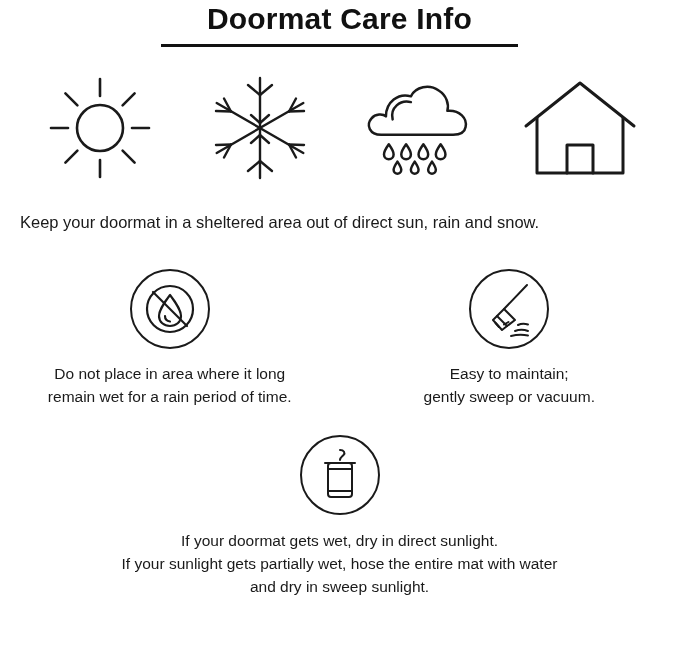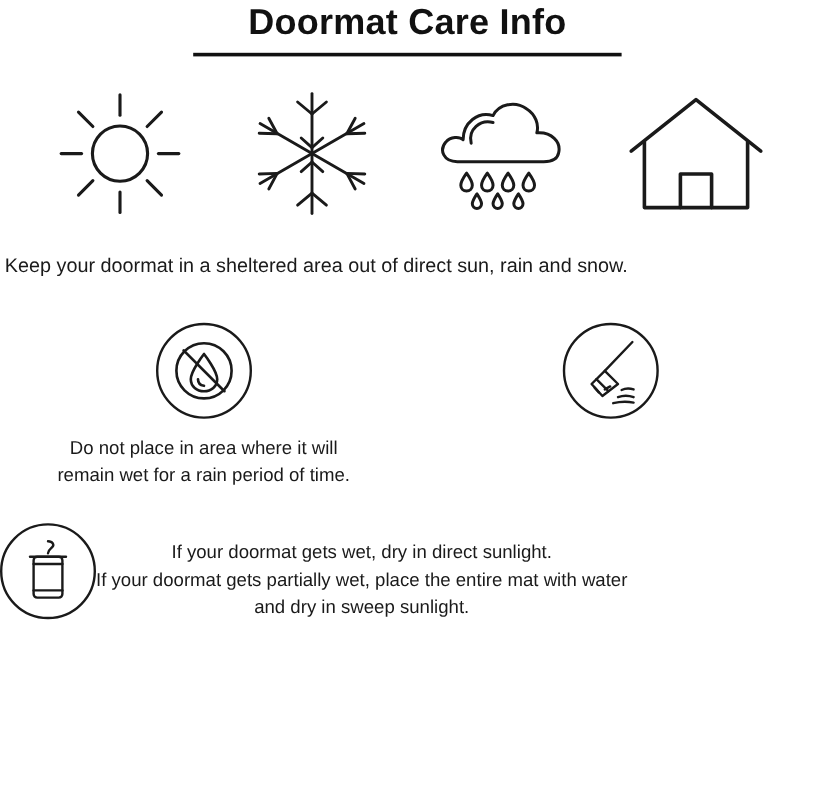--- a/index.html
+++ b/index.html
@@ -54,21 +54,21 @@
     width: 120px;
     height: 115px;
     display: flex;
     align-items: center;
     justify-content: center;
   }
 
   
   .main-text {
     margin: 24px 0 0 0;
-    padding: 0 4px 0 4px;
+    padding: 0 4px 0 20px;
     font-size: 16.5px;
     line-height: 1.55;
     color: #1a1a1a;
     text-align: left;
   }
   .main-text div { white-space: nowrap; }
 
   
   .two-col {
     display: flex;
@@ -98,21 +98,21 @@
     line-height: 1.5;
     text-align: center;
     color: #1a1a1a;
   }
   .cap div { white-space: nowrap; }
 
   
   .bottom {
     margin-top: 26px;
     display: flex;
-    flex-direction: row;
+    flex-direction: column;
     align-items: center;
   }
   .bottom .cap { margin-top: 14px; }
 
   svg { display: block; }
 </style>
 </head>
 <body>
 
 <div class="page">
@@ -199,52 +199,56 @@
     <div class="col">
       <div class="circle-icon">
         <svg width="76" height="76" viewBox="0 0 76 76" fill="none" stroke="#1a1a1a" stroke-width="2.2" stroke-linecap="round" stroke-linejoin="round">
           <circle cx="38" cy="38" r="23"></circle>
           <line x1="21" y1="21" x2="55" y2="55"></line>
           <path d="M38 24 C38 24 27 38 27 45 C27 51 32 55 38 55 C44 55 49 51 49 45 C49 38 38 24 38 24 Z"></path>
           <path d="M33 45 C33 48 35 50 38 50.5"></path>
         </svg>
       </div>
       <div class="cap">
-        <div>Do not place in area where it will</div>
+        <div>Do not place in area where it long</div>
         <div>remain wet for a rain period of time.</div>
       </div>
     </div>
 
     <div class="col">
       <div class="circle-icon">
         <svg width="76" height="76" viewBox="0 0 76 76" fill="none" stroke="#1a1a1a" stroke-width="2" stroke-linecap="round" stroke-linejoin="round">
           <line x1="56" y1="14" x2="33" y2="38"></line>
           <path d="M33 38 L22 49 L31 59 L44 49 Z"></path>
           <line x1="26" y1="45" x2="36" y2="55"></line>
           <line x1="24.5" y1="52" x2="28" y2="56"></line>
           <line x1="33" y1="53.5" x2="37.5" y2="51"></line>
           <path d="M47 54 C50 52.5 54 52.5 57 53.5"></path>
           <path d="M44 60 C48 58.5 53 58.5 57 60"></path>
           <path d="M40 65 C46 63.5 52 63.5 57 64.5"></path>
         </svg>
       </div>
+      <div class="cap">
+        <div>Easy to maintain;</div>
+        <div>gently sweep or vacuum.</div>
+      </div>
     </div>
 
   </div>
 
   <div class="bottom">
     <div class="circle-icon">
       <svg width="76" height="76" viewBox="0 0 76 76" fill="none" stroke="#1a1a1a" stroke-width="2" stroke-linecap="round" stroke-linejoin="round">
         <path d="M38 13 C42 13 43.5 16 41.5 18 C40 19.5 38 20.5 38 23"></path>
         <line x1="23" y1="26" x2="53" y2="26"></line>
         <rect x="26" y="26" width="24" height="34" rx="3"></rect>
         <line x1="26" y1="32" x2="50" y2="32"></line>
         <line x1="26" y1="54" x2="50" y2="54"></line>
       </svg>
     </div>
     <div class="cap">
       <div>If your doormat gets wet, dry in direct sunlight.</div>
-      <div>If your doormat gets partially wet, place the entire mat with water</div>
+      <div>If your sunlight gets partially wet, hose the entire mat with water</div>
       <div>and dry in sweep sunlight.</div>
     </div>
   </div>
 
 </div>
 
 </body></html>

